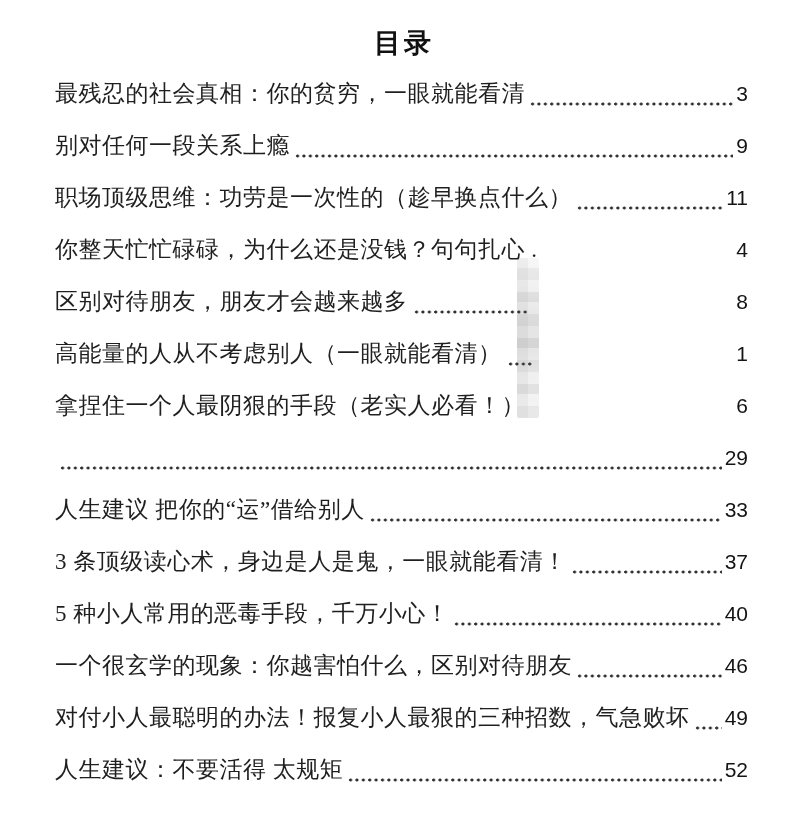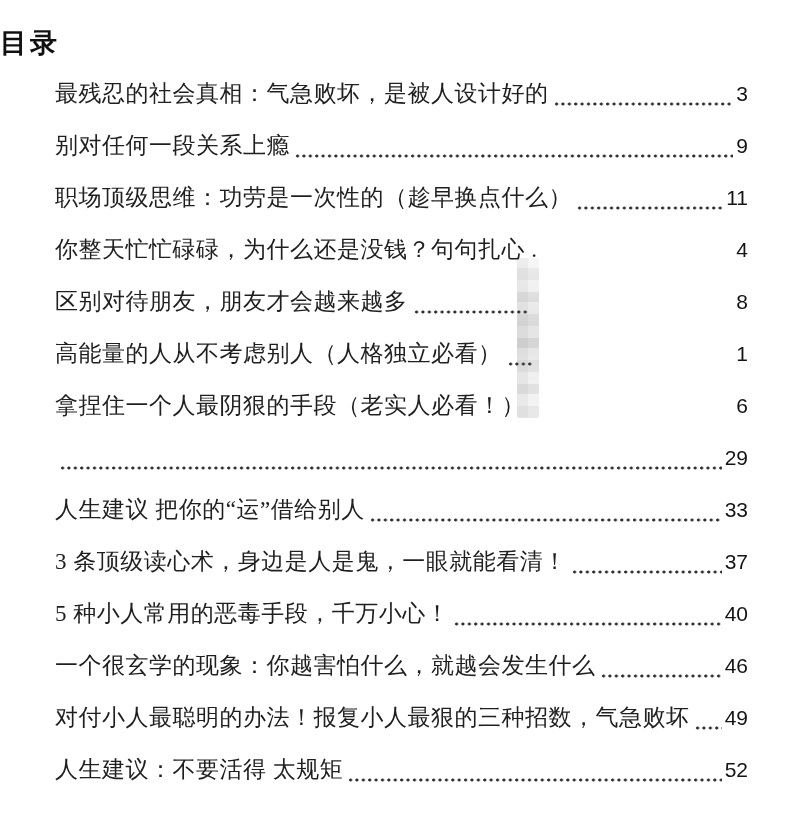--- a/index.html
+++ b/index.html
@@ -4,21 +4,21 @@
 <style>
   html,body{margin:0;padding:0;background:#ffffff;}
   body{
     width:808px;height:840px;overflow:hidden;
     font-family:"Liberation Serif","DejaVu Serif",serif;
     color:#1c1c1c;
   }
   .page{position:relative;width:808px;height:840px;background:#ffffff;}
   .doc-title{
     position:absolute;top:25px;left:0;right:0;
-    text-align:left;font-size:27px;font-weight:bold;letter-spacing:3px;
+    text-align:center;font-size:27px;font-weight:bold;letter-spacing:3px;
     color:#111;
   }
   .toc{position:absolute;left:55px;right:60px;top:68px;}
   .toc-row{
     height:52px;display:flex;align-items:baseline;
     line-height:52px;font-size:23px;white-space:nowrap;
   }
   .toc-title{letter-spacing:0.5px;color:#1f1f1f;}
   .leader{align-self:stretch;flex:0 0 0;}
   .leader.fill{flex:1 1 auto;margin:0 1px 0 5px;}
@@ -46,21 +46,21 @@
 </style>
 </head>
 <body>
 
 <div class="page">
 
   <div class="doc-title">目录</div>
 
   <div class="toc">
     <div class="toc-row">
-      <span class="toc-title">最残忍的社会真相：气急败坏，是被人设计好的</span>
+      <span class="toc-title">最残忍的社会真相：你的贫穷，一眼就能看清</span>
         <span class="leader fill"></span>
         <span class="filler"></span>
         <span class="toc-page">3</span>
     </div>
     <div class="toc-row">
       <span class="toc-title">别对任何一段关系上瘾</span>
         <span class="leader fill"></span>
         <span class="filler"></span>
         <span class="toc-page">9</span>
     </div>
@@ -76,21 +76,21 @@
         <span class="filler"></span>
         <span class="toc-page">4</span>
     </div>
     <div class="toc-row">
       <span class="toc-title">区别对待朋友，朋友才会越来越多</span>
         <span class="leader dots" style="width: 116px;"></span>
         <span class="filler"></span>
         <span class="toc-page">8</span>
     </div>
     <div class="toc-row">
-      <span class="toc-title">高能量的人从不考虑别人（人格独立必看）</span>
+      <span class="toc-title">高能量的人从不考虑别人（一眼就能看清）</span>
         <span class="leader dots" style="width: 24px;"></span>
         <span class="filler"></span>
         <span class="toc-page">1</span>
     </div>
     <div class="toc-row">
       <span class="toc-title">拿捏住一个人最阴狠的手段（老实人必看！）</span>
         <span class="leader"></span>
         <span class="filler"></span>
         <span class="toc-page">6</span>
     </div>
@@ -111,21 +111,21 @@
         <span class="filler"></span>
         <span class="toc-page">37</span>
     </div>
     <div class="toc-row">
       <span class="toc-title">5 种小人常用的恶毒手段，千万小心！</span>
         <span class="leader fill"></span>
         <span class="filler"></span>
         <span class="toc-page">40</span>
     </div>
     <div class="toc-row">
-      <span class="toc-title">一个很玄学的现象：你越害怕什么，就越会发生什么</span>
+      <span class="toc-title">一个很玄学的现象：你越害怕什么，区别对待朋友</span>
         <span class="leader fill"></span>
         <span class="filler"></span>
         <span class="toc-page">46</span>
     </div>
     <div class="toc-row">
       <span class="toc-title">对付小人最聪明的办法！报复小人最狠的三种招数，气急败坏</span>
         <span class="leader fill"></span>
         <span class="filler"></span>
         <span class="toc-page">49</span>
     </div>

